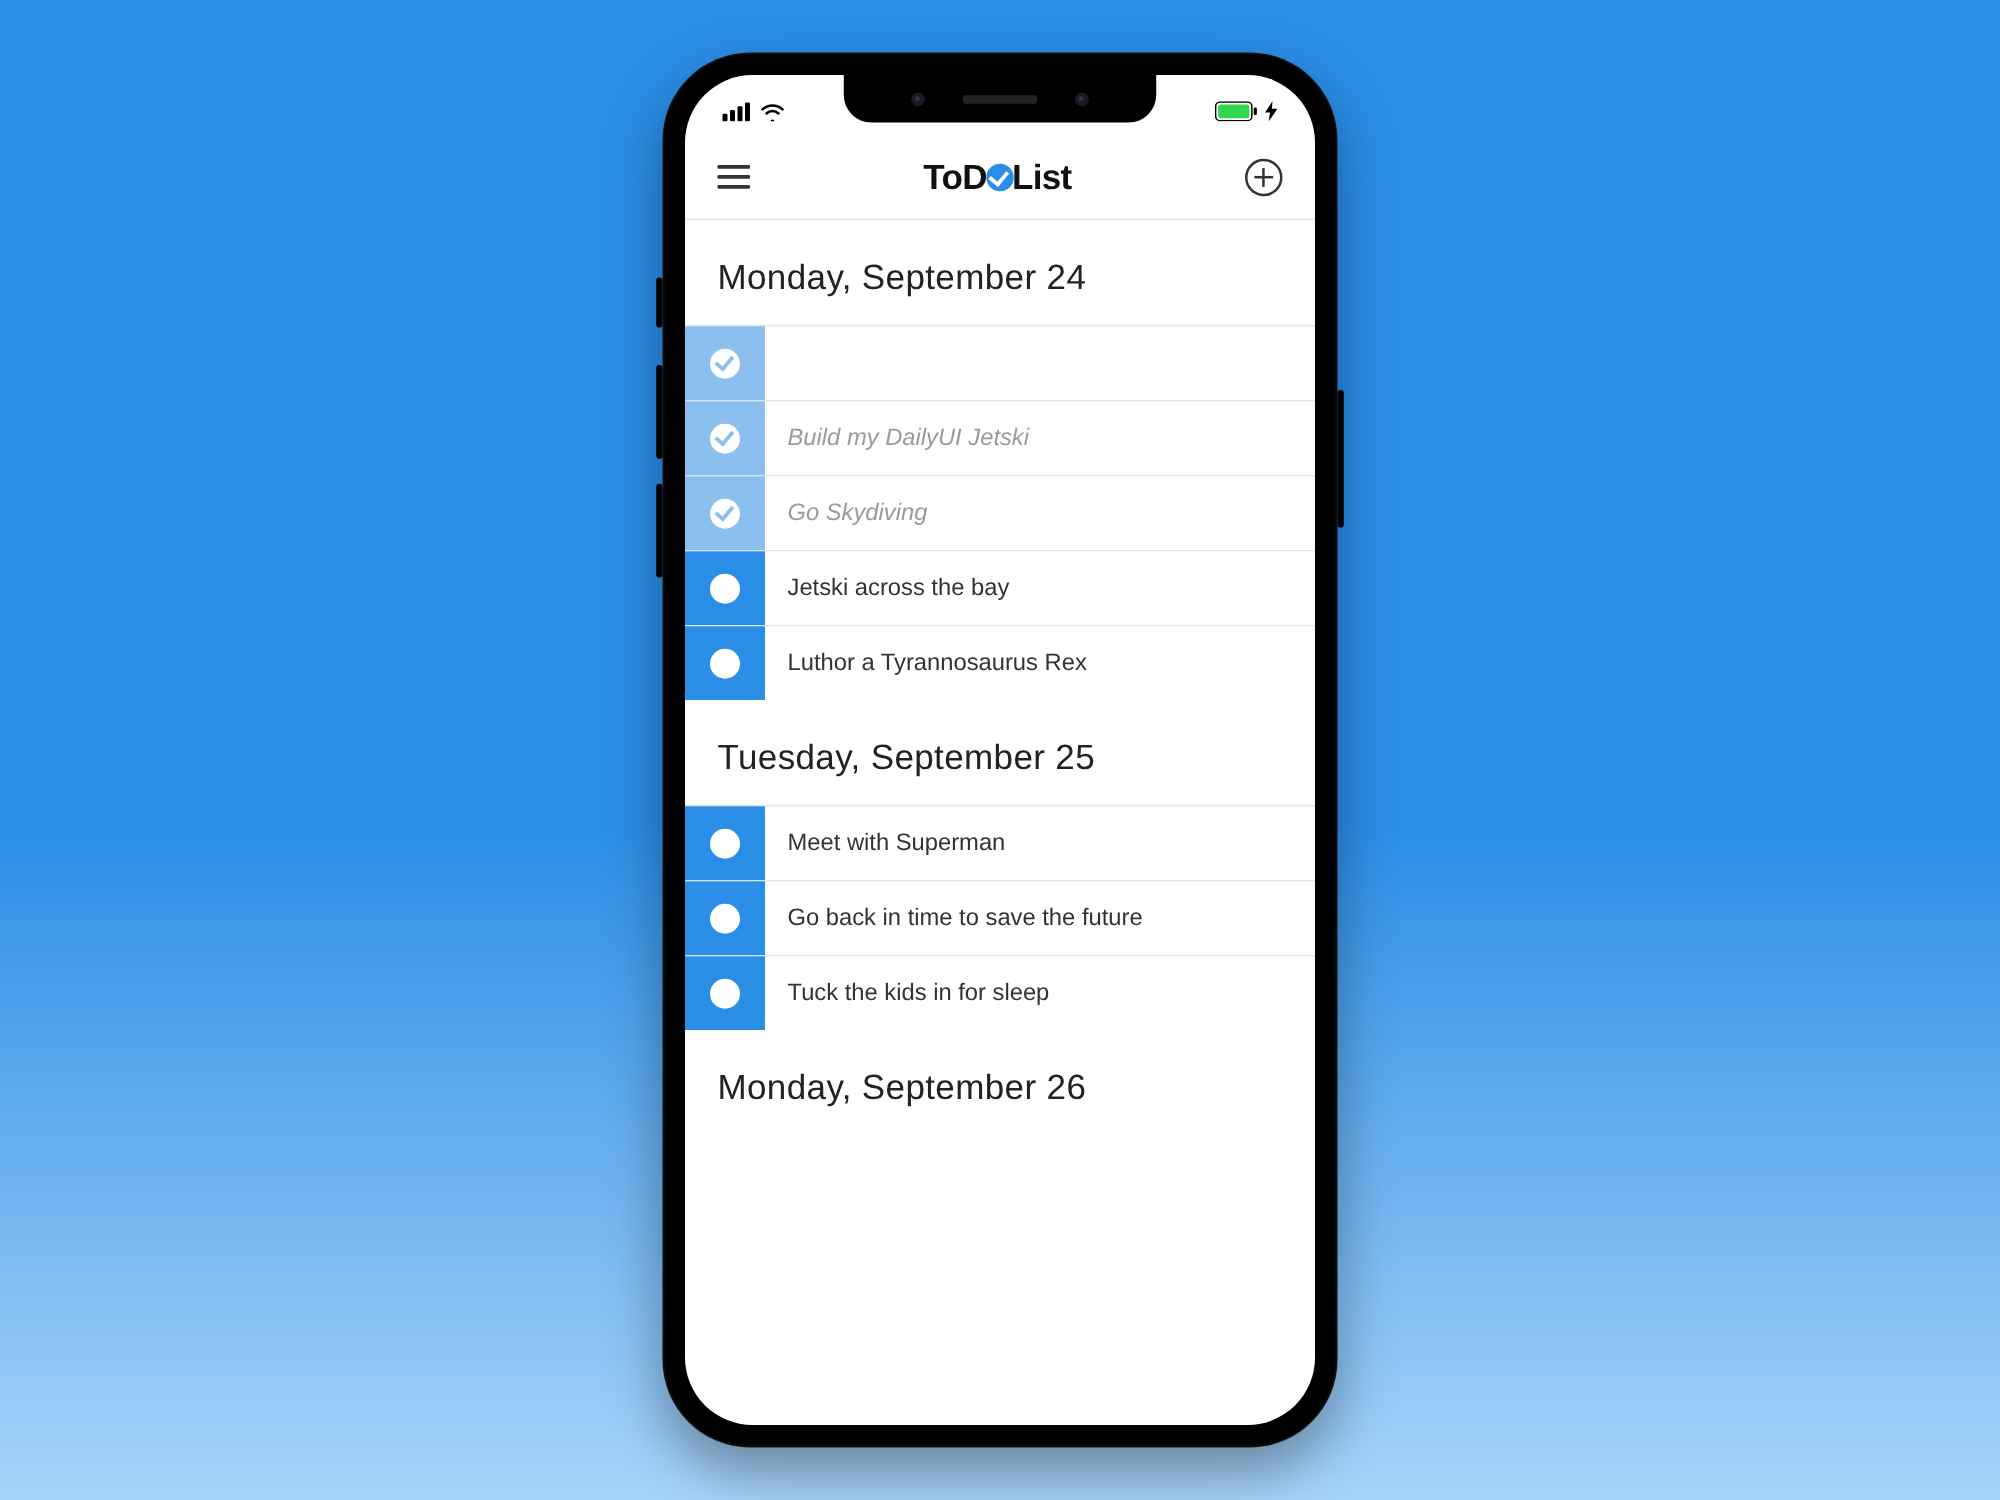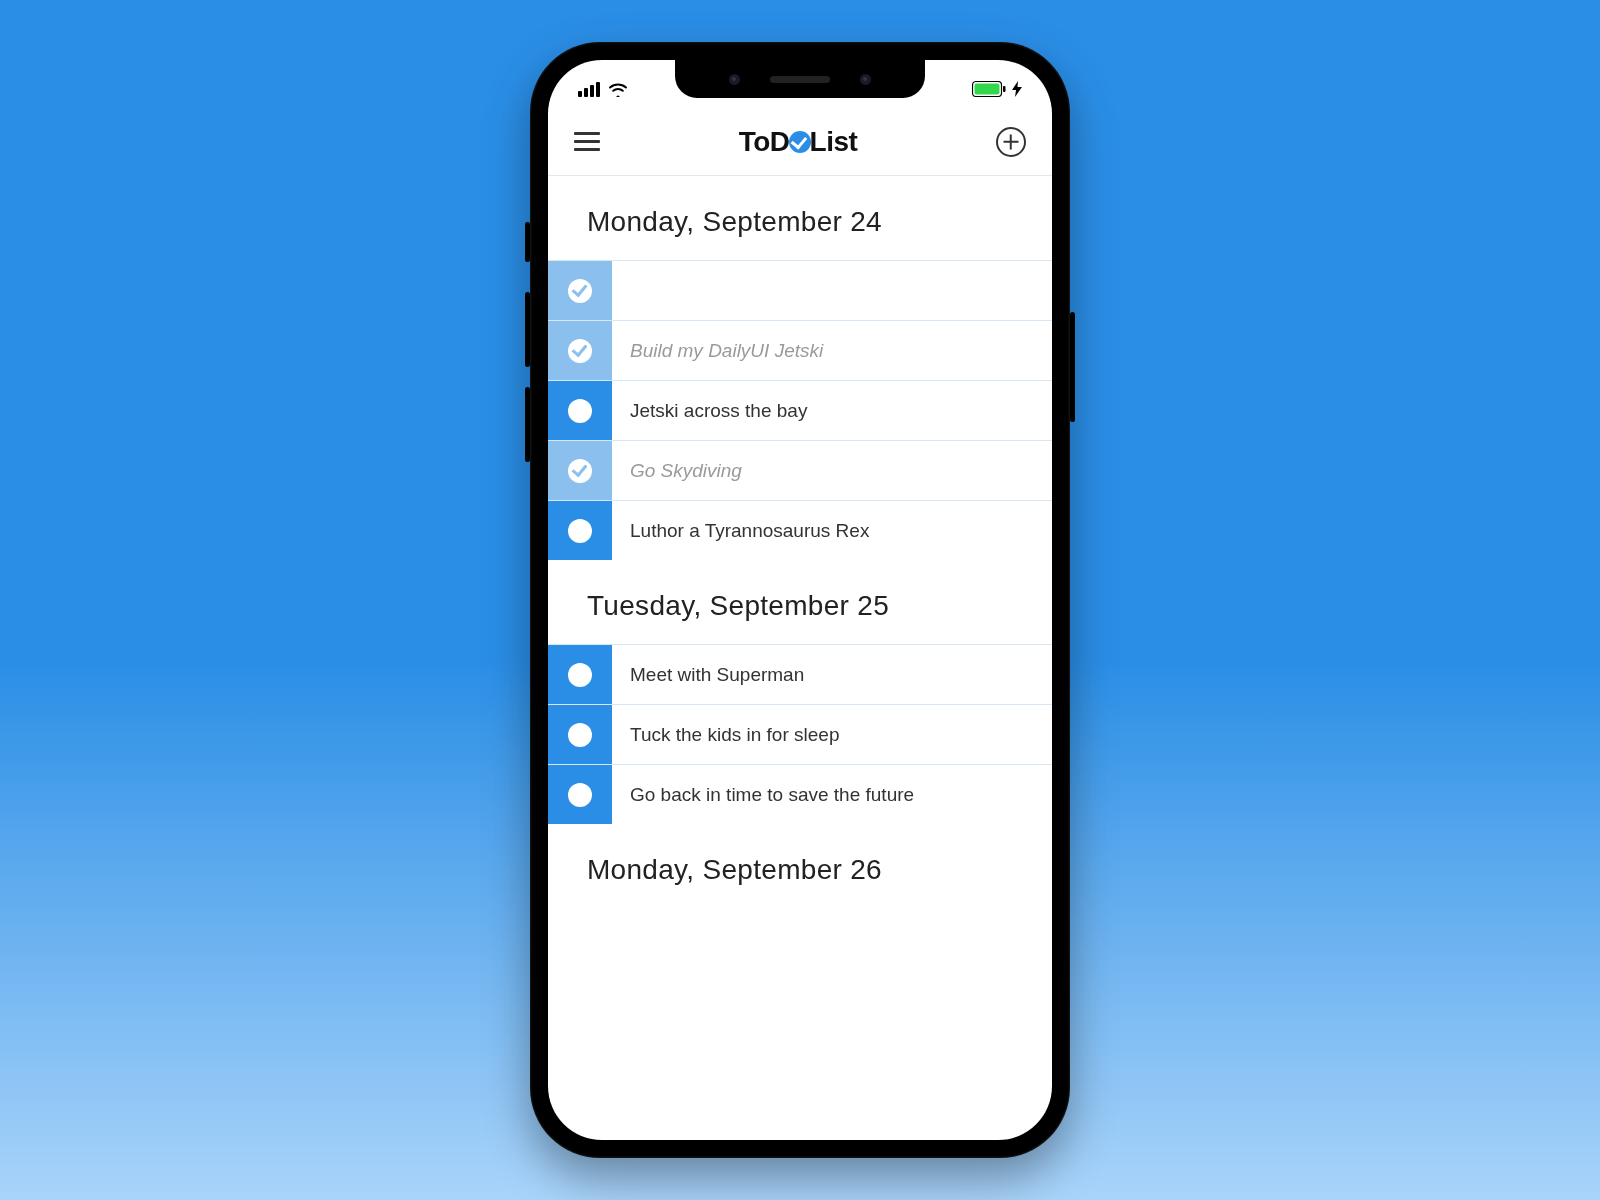--- a/index.html
+++ b/index.html
@@ -154,21 +154,20 @@
     height: calc(100% - 48px - 68px);
     overflow: hidden;
   }
   .day-header {
     font-size: 28px;
     font-weight: 300;
     color: #222;
     padding: 30px 26px 22px 26px;
     letter-spacing: 0.3px;
     font-family: "Helvetica Neue", Helvetica, Arial, sans-serif;
-    margin-left: 13px;
   }
   .task-row {
     display:flex;
     align-items:stretch;
     border-top: 1px solid #d7e7f5;
     min-height: 60px;
   }
   .task-row:last-child { border-bottom: 1px solid #d7e7f5; }
   .check-col {
     width: 64px;
@@ -275,58 +274,58 @@
         <div class="check-col">
             <div class="check-circle"></div>
           </div>
       </div>
       <div class="task-row done">
         <div class="check-col">
             <div class="check-circle"></div>
           </div>
         <div class="task-text">Build my DailyUI Jetski</div>
       </div>
+      <div class="task-row done">
+        <div class="check-col">
+            <div class="check-circle"></div>
+          </div>
+        <div class="task-text">Go Skydiving</div>
+      </div>
       <div class="task-row">
         <div class="check-col">
             <div class="check-circle"></div>
           </div>
         <div class="task-text">Jetski across the bay</div>
       </div>
-      <div class="task-row done">
-        <div class="check-col">
-            <div class="check-circle"></div>
-          </div>
-        <div class="task-text">Go Skydiving</div>
-      </div>
       <div class="task-row">
         <div class="check-col">
             <div class="check-circle"></div>
           </div>
         <div class="task-text">Luthor a Tyrannosaurus Rex</div>
       </div>
 
       <div class="day-header">Tuesday, September 25</div>
 
       <div class="task-row">
         <div class="check-col">
             <div class="check-circle"></div>
           </div>
         <div class="task-text">Meet with Superman</div>
       </div>
       <div class="task-row">
         <div class="check-col">
             <div class="check-circle"></div>
           </div>
+        <div class="task-text">Go back in time to save the future</div>
+      </div>
+      <div class="task-row">
+        <div class="check-col">
+            <div class="check-circle"></div>
+          </div>
         <div class="task-text">Tuck the kids in for sleep</div>
-      </div>
-      <div class="task-row">
-        <div class="check-col">
-            <div class="check-circle"></div>
-          </div>
-        <div class="task-text">Go back in time to save the future</div>
       </div>
 
       <div class="day-header">Monday, September 26</div>
 
 
     </div>
 
   </div>
 </div>
 

